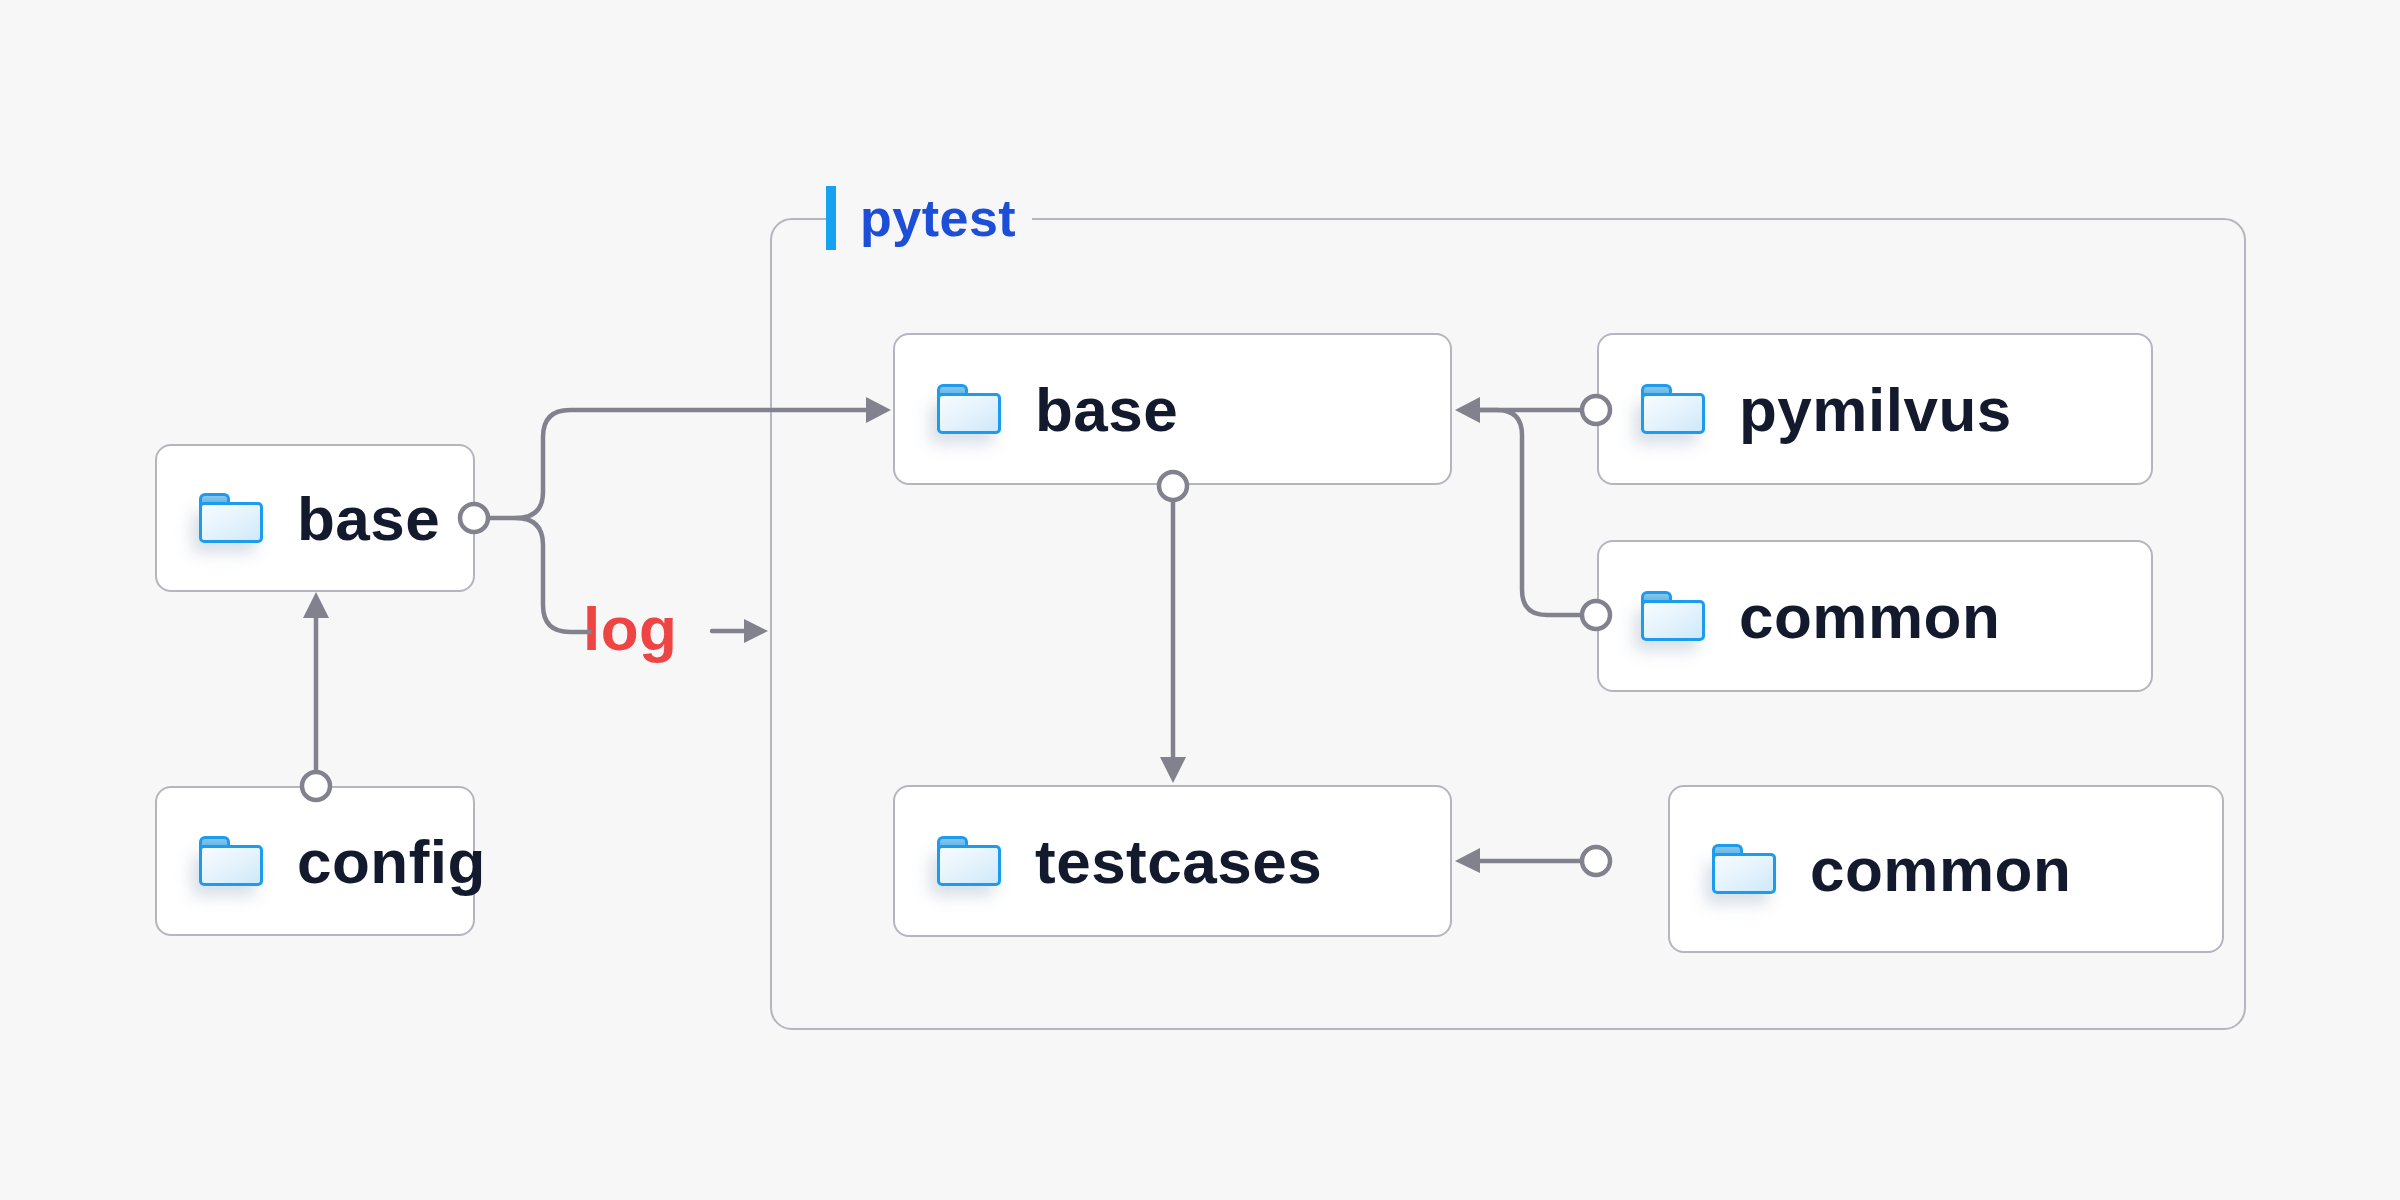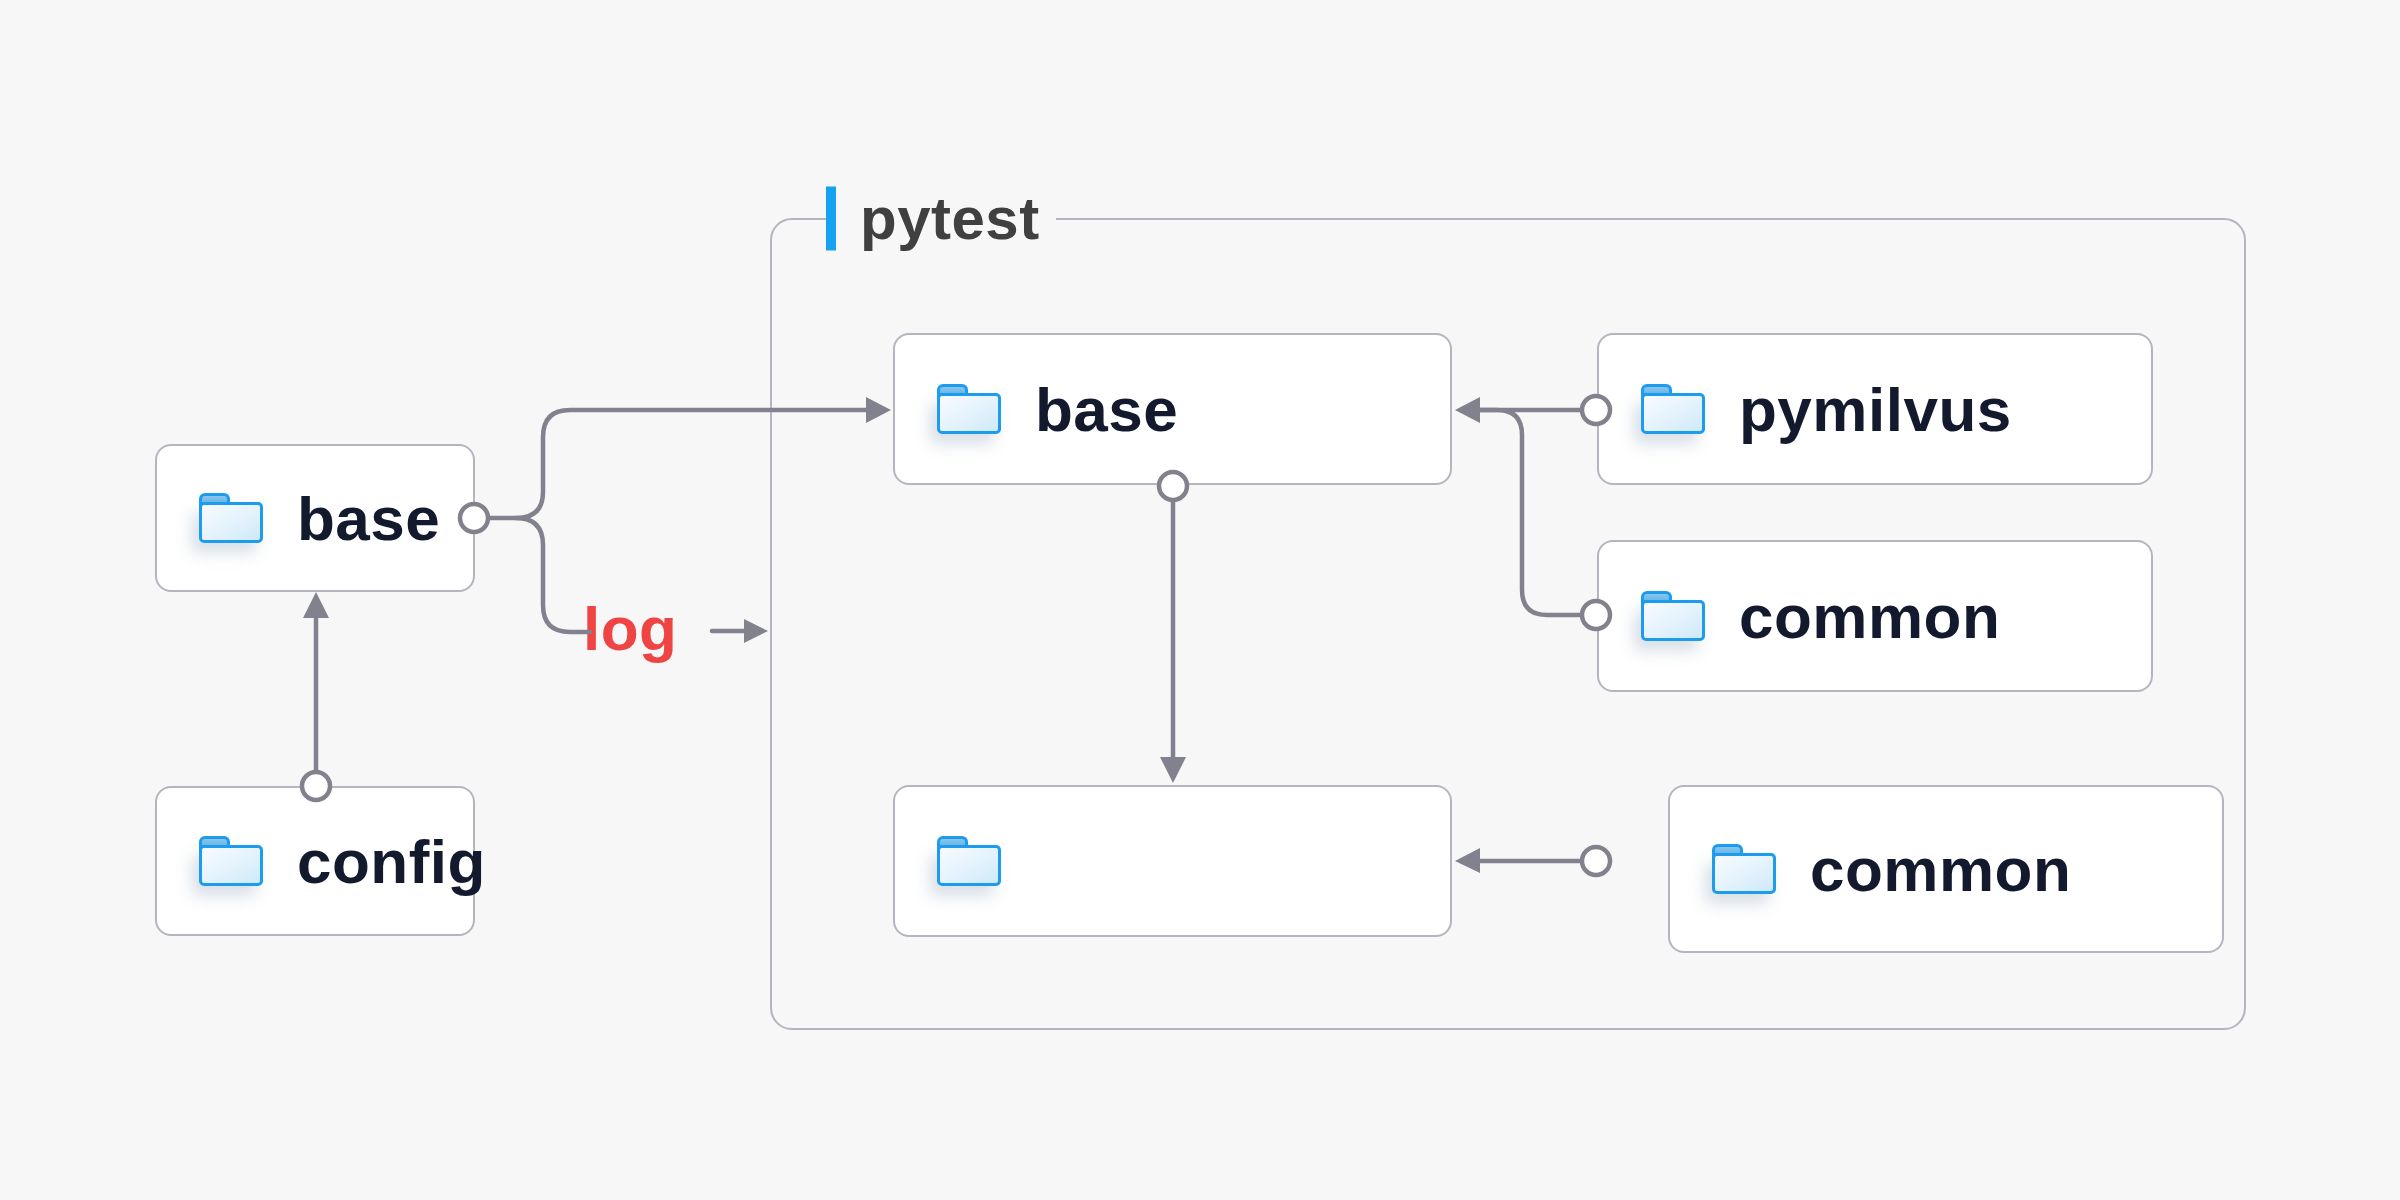--- a/index.html
+++ b/index.html
@@ -12,21 +12,21 @@
   .group{
     position:absolute;left:770px;top:218px;width:1476px;height:812px;
     border:2.5px solid #B5B5BF;border-radius:22px;z-index:1;box-sizing:border-box;
   }
   .group-label{
     position:absolute;left:826px;top:218px;transform:translateY(-50%);
     display:flex;align-items:center;background:#F7F7F8;
     padding-right:16px;z-index:2;
   }
   .accent-bar{width:10px;height:64px;background:#15A2F0;margin-right:24px;}
-  .group-label-text{font-size:60px;font-weight:700;color:#404040;letter-spacing:0.5px;}
+  .group-label-text{font-size:52px;font-weight:700;color:#1d4ed8;letter-spacing:0.5px;}
   
   .node{
     position:absolute;background:#FFFFFF;border:2.5px solid #B5B5BF;border-radius:16px;
     display:flex;align-items:center;padding-left:42px;gap:34px;
     box-sizing:border-box;z-index:2;
   }
   #node-utils    {left:155px;top:444px;width:320px;height:148px;}
   #node-config   {left:155px;top:786px;width:320px;height:150px;}
   #node-base     {left:893px;top:333px;width:559px;height:152px;}
   #node-pymilvus {left:1597px;top:333px;width:556px;height:152px;}
@@ -109,20 +109,21 @@
       <div class="folder-body"></div>
     </div>
     <span class="node-label">common</span>
   </div>
 
   <div class="node" id="node-testcases">
     <div class="folder">
       <div class="folder-tab"></div>
       <div class="folder-body"></div>
     </div>
+    <span class="node-label">testcases</span>
   </div>
 
   <div class="node" id="node-common">
     <div class="folder">
       <div class="folder-tab"></div>
       <div class="folder-body"></div>
     </div>
     <span class="node-label">common</span>
   </div>
 

